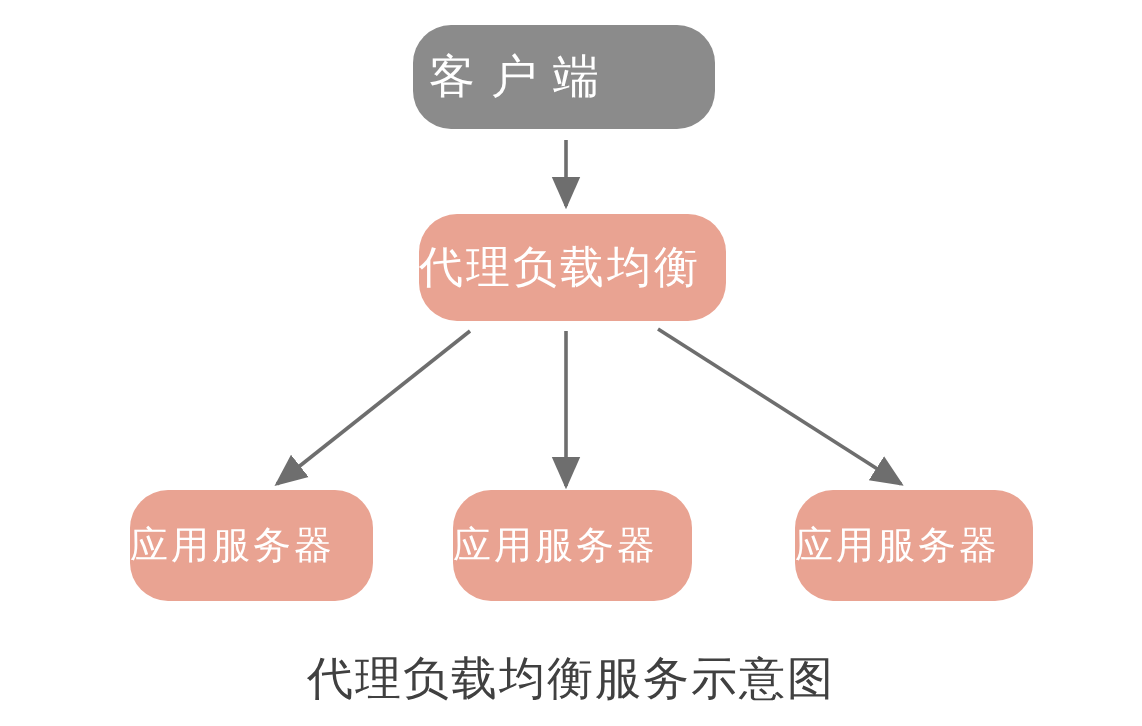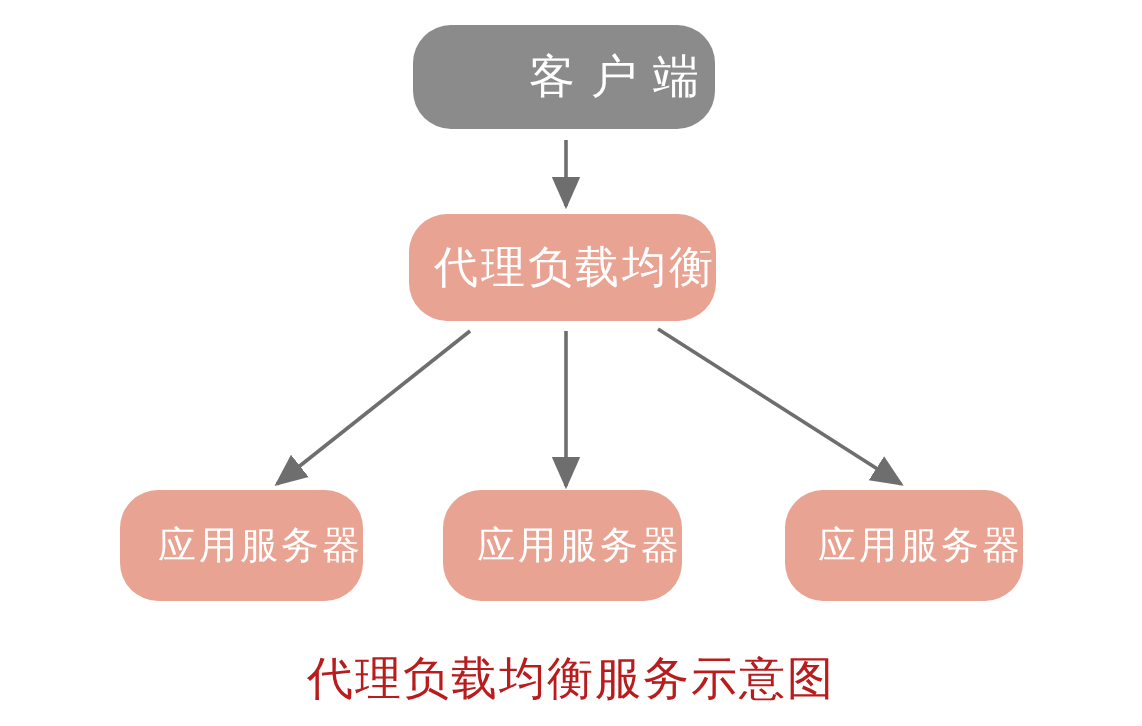--- a/index.html
+++ b/index.html
@@ -20,32 +20,33 @@
     left: 0;
     top: 0;
     width: 1142px;
     height: 726px;
     pointer-events: none;
   }
   .node {
     position: absolute;
     display: flex;
     align-items: center;
-    justify-content: flex-end;
+    justify-content: flex-start;
     color: #ffffff;
     text-align: center;
     white-space: nowrap;
   }
   .node.gray {
     background: #8b8b8b;
     border-radius: 38px;
   }
   .node.salmon {
     background: #e9a392;
     border-radius: 38px;
+    margin-left: 10px;
   }
   .node-client {
     left: 413px;
     top: 25px;
     width: 302px;
     height: 104px;
     font-size: 46px;
     letter-spacing: 16px;
     padding-left: 16px; 
     box-sizing: border-box;
@@ -66,21 +67,21 @@
   }
   .node-server1 { left: 120px;  width: 243px; }
   .node-server2 { left: 443px;  width: 239px; }
   .node-server3 { left: 785px;  width: 238px; }
   .caption {
     position: absolute;
     left: 0;
     top: 648px;
     width: 1142px;
     text-align: center;
-    color: #b91c1c;
+    color: #404040;
     font-size: 46px;
     letter-spacing: 2px;
     white-space: nowrap;
   }
 </style>
 </head>
 <body>
 
 <div class="canvas">
 

